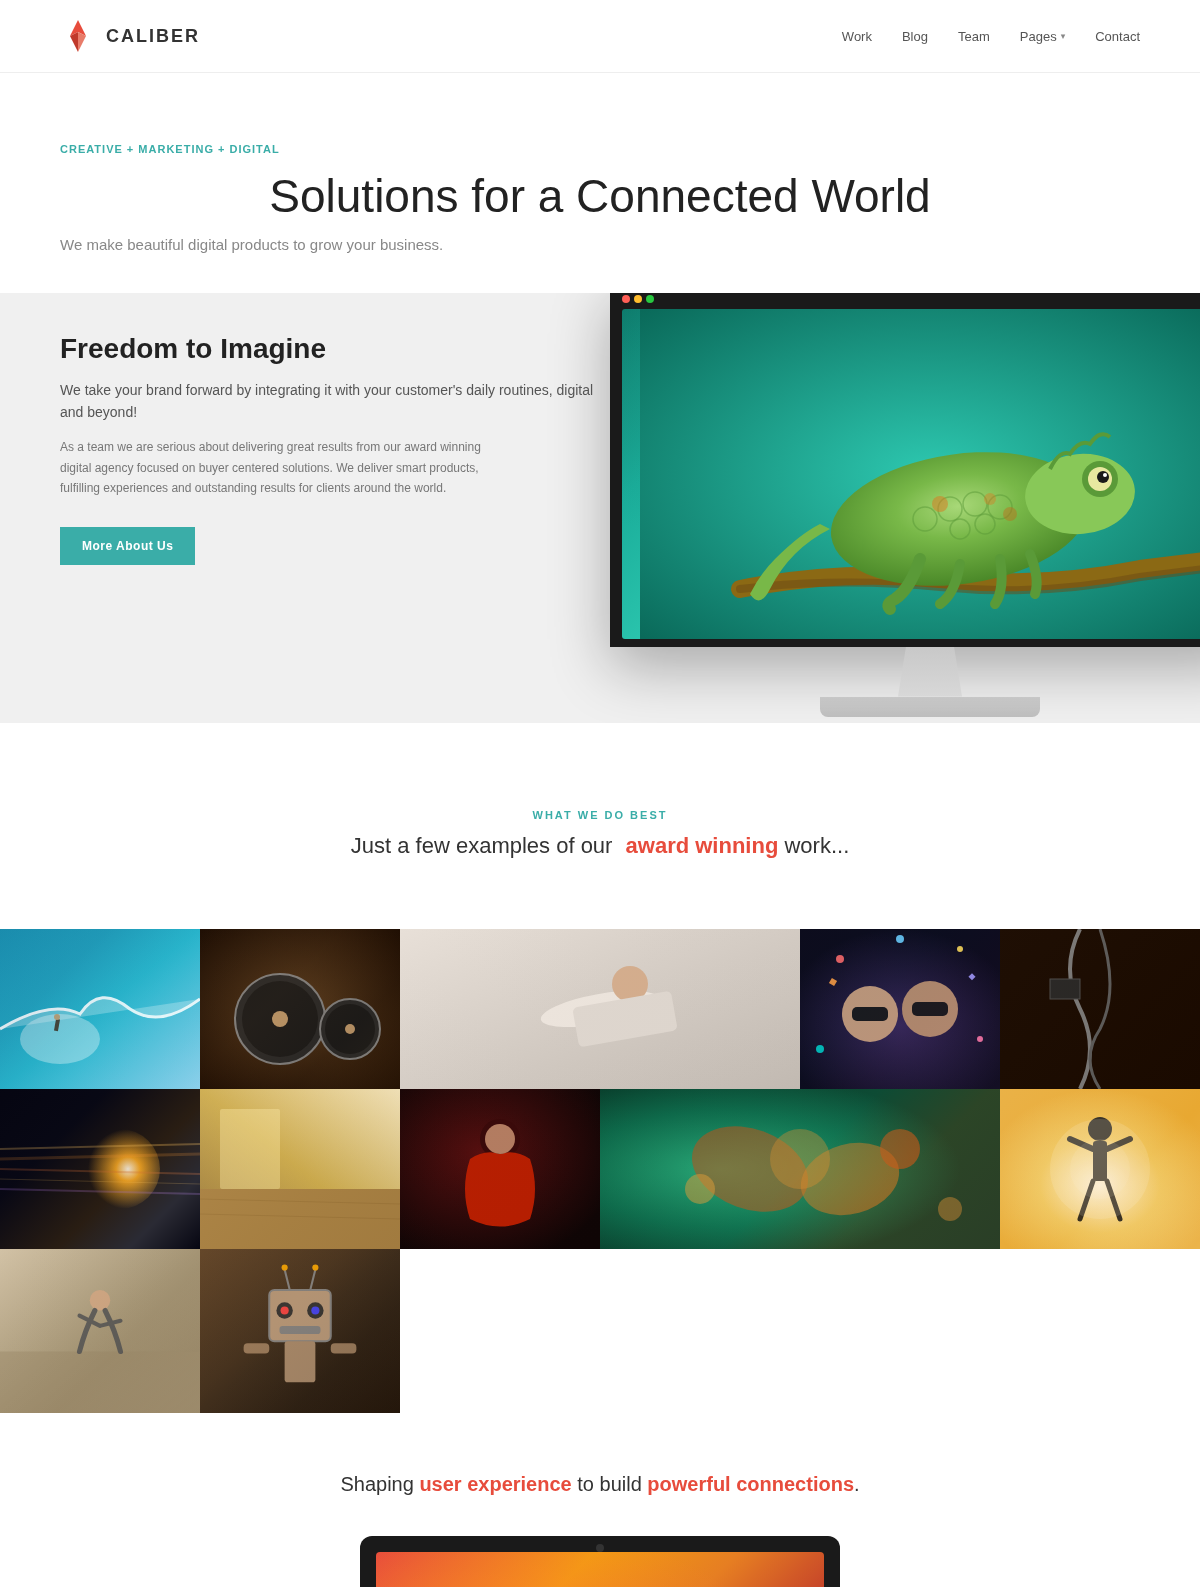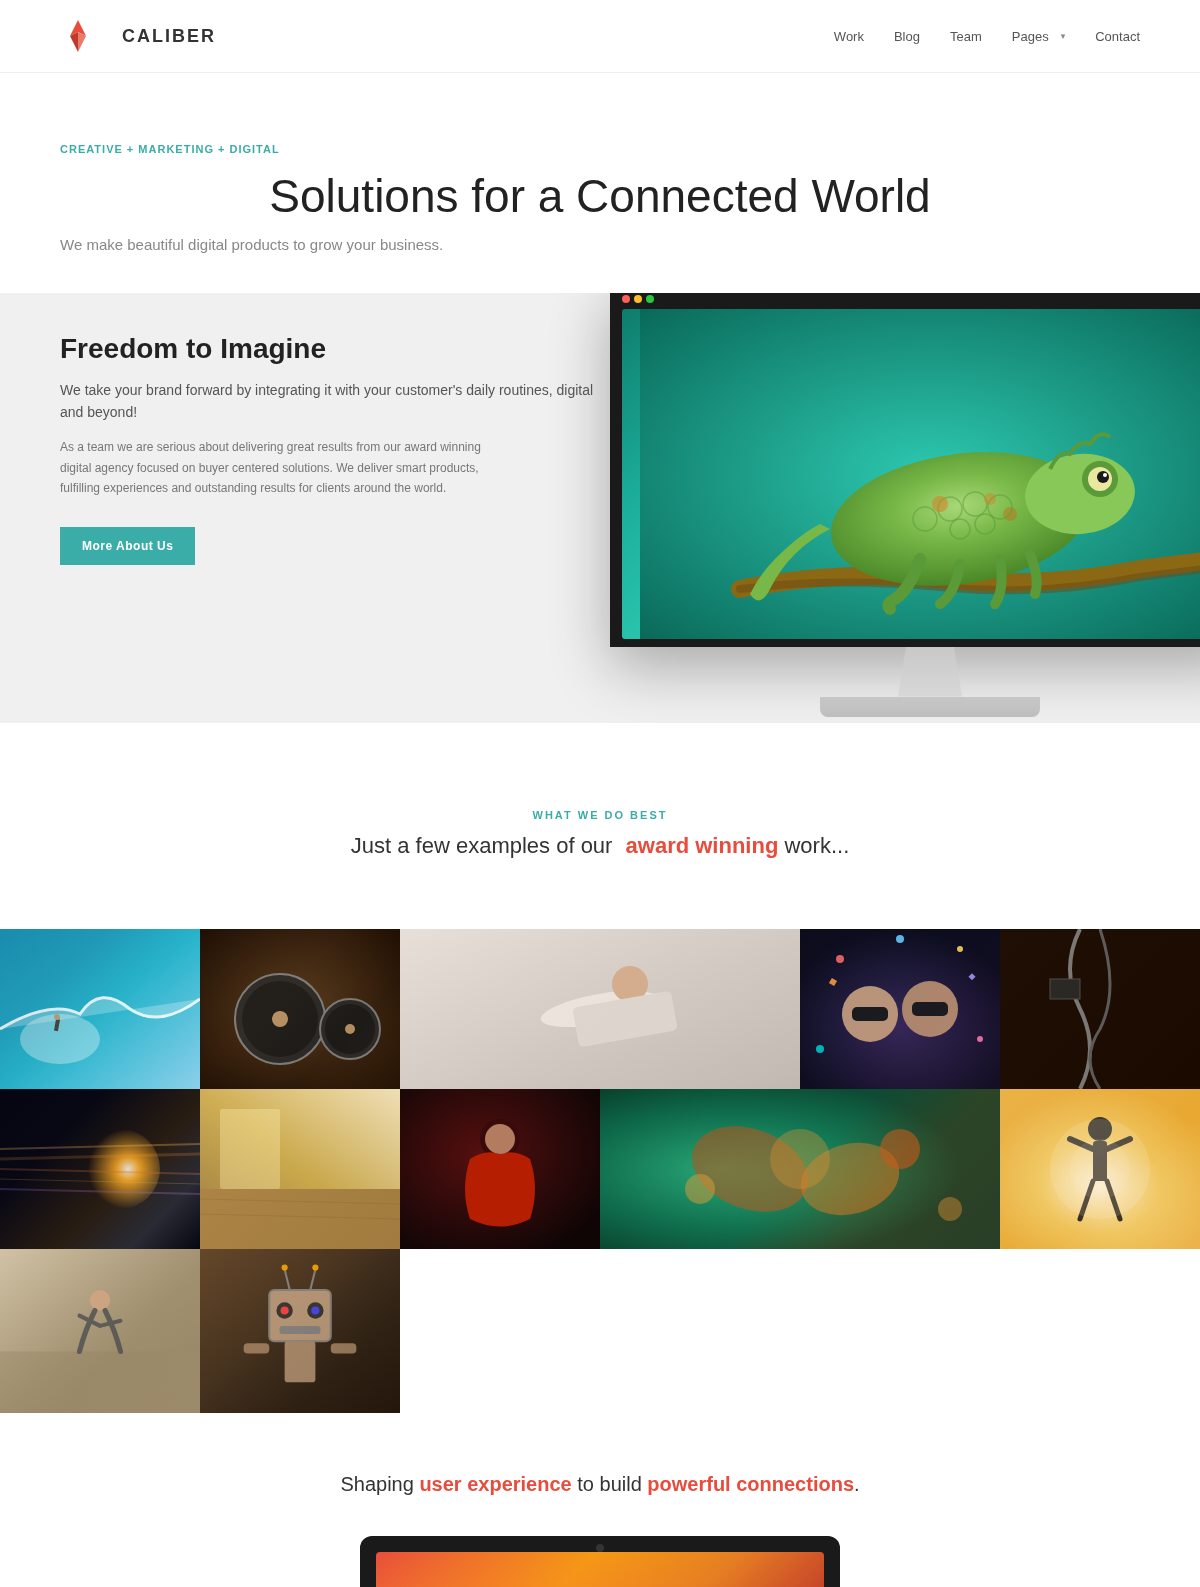--- a/index.html
+++ b/index.html
@@ -10,21 +10,21 @@
       display: flex;
       align-items: center;
       justify-content: space-between;
       padding: 18px 60px;
       background: #fff;
       border-bottom: 1px solid #eee;
     }
     .logo {
       display: flex;
       align-items: center;
-      gap: 26px;
+      gap: 10px;
     }
     .logo-icon {
       width: 36px;
       height: 36px;
     }
     .logo-text {
       font-size: 18px;
       font-weight: 700;
       letter-spacing: 2px;
       color: #333;
@@ -36,21 +36,21 @@
     }
     .nav a {
       text-decoration: none;
       color: #555;
       font-size: 13px;
       font-weight: 500;
     }
     .nav .pages-item {
       display: flex;
       align-items: center;
-      gap: 12px;
+      gap: 4px;
     }
     .nav .pages-item .chevron {
       font-size: 9px;
       color: #888;
     }
 
     
     .hero {
       padding: 70px 60px 40px 60px;
       background: #fff;

